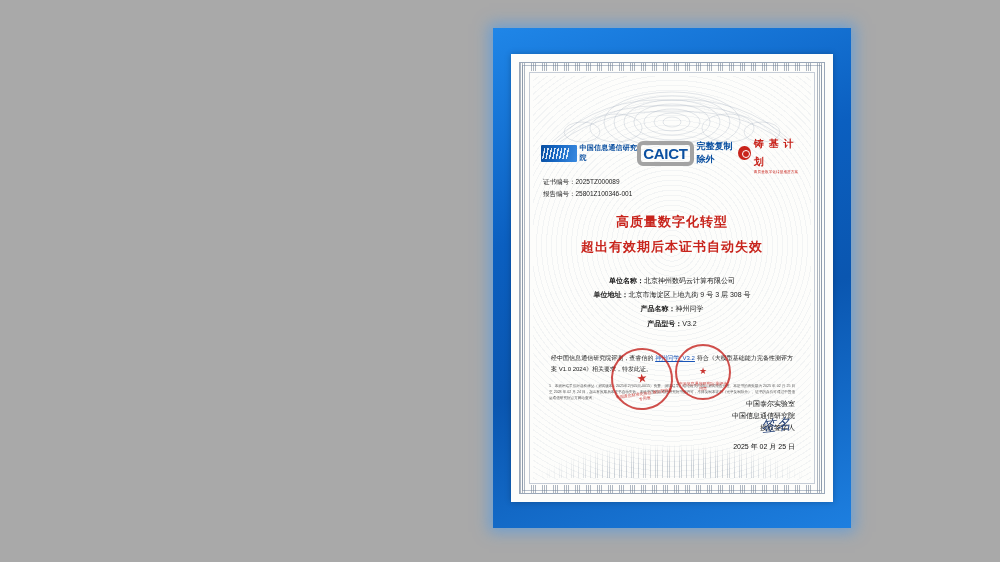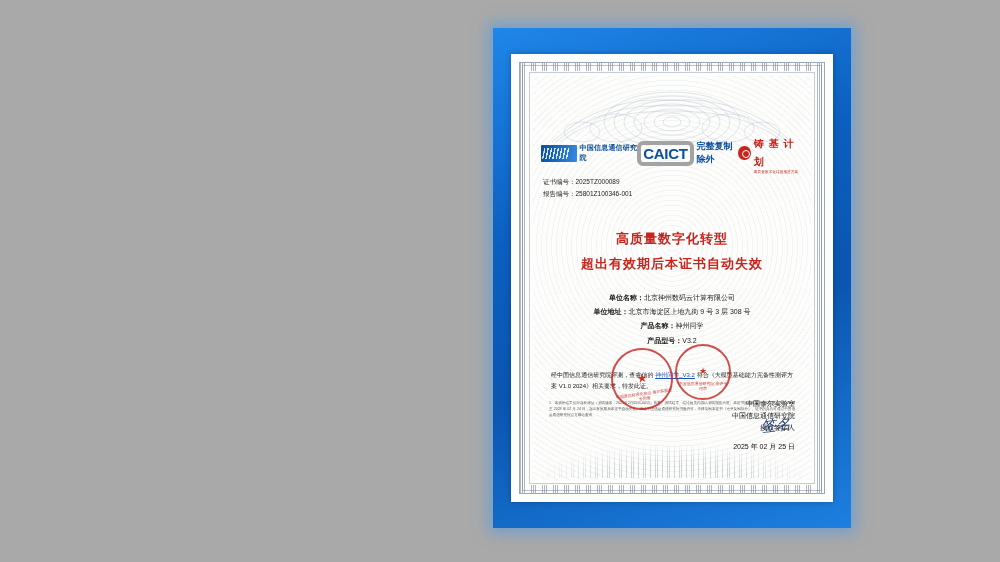--- a/index.html
+++ b/index.html
@@ -190,21 +190,21 @@
   .serials {
     margin-top: 10px;
     padding-left: 6px;
     font-size: 6.5px;
     color: #222;
     line-height: 1.9;
   }
   .serials div { white-space: nowrap; }
 
   .title-block {
-    margin-top: 29px;
+    margin-top: 12px;
     text-align: center;
   }
   .title-line1 {
     font-size: 13px;
     font-weight: bold;
     color: #c8241c;
     letter-spacing: 1px;
   }
   .title-line2 {
     margin-top: 7px;

